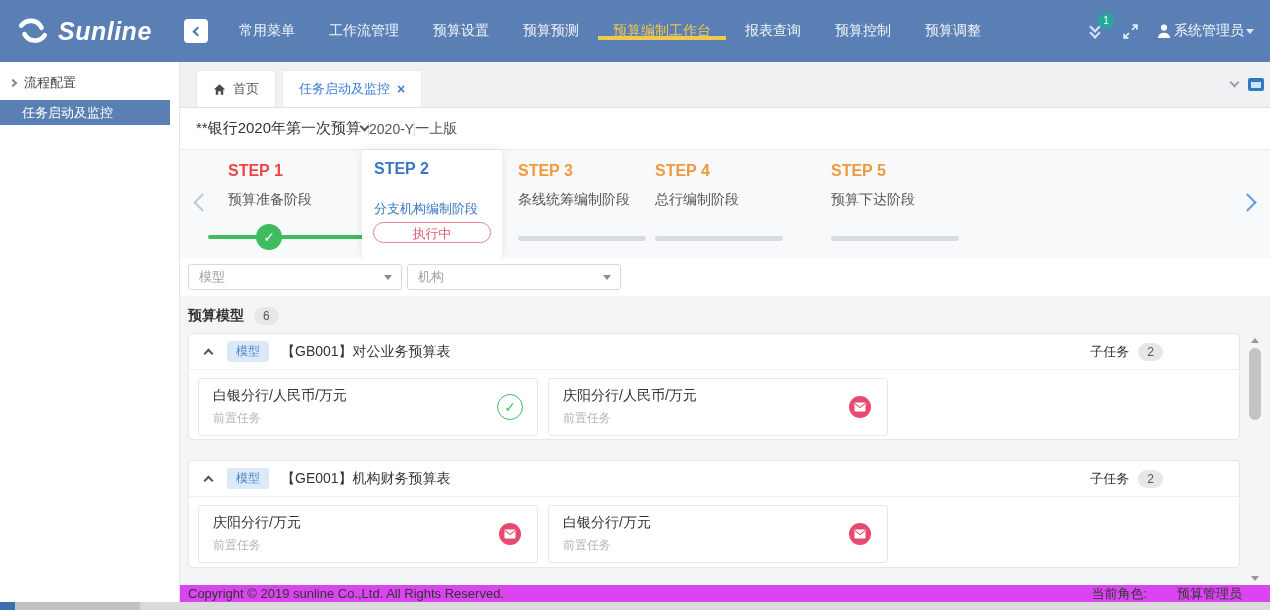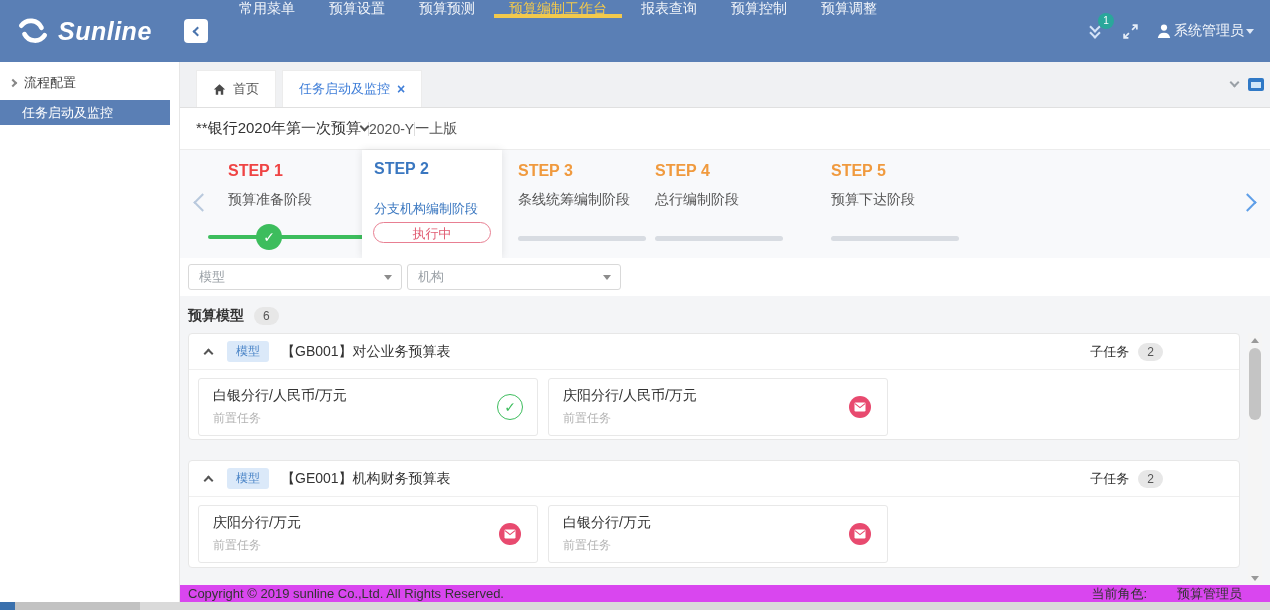--- a/index.html
+++ b/index.html
@@ -10,21 +10,21 @@
   *{margin:0;padding:0;box-sizing:border-box;}
   body{font-family:"Liberation Sans","DejaVu Sans",sans-serif;background:#fff;}
   .app{position:relative;width:1270px;height:610px;overflow:hidden;background:#fff;}
 
   
   .header{position:absolute;left:0;top:0;width:1270px;height:62px;background:var(--header-bg);display:flex;align-items:center;color:#fff;}
   .logo{display:flex;align-items:center;gap:8px;padding-left:16px;width:178px;}
   .logo svg{flex:0 0 auto;}
   .logo-text{font-size:25px;font-weight:bold;font-style:italic;letter-spacing:.5px;}
   .collapse-btn{width:24px;height:24px;background:#fff;border:none;border-radius:4px;display:flex;align-items:center;justify-content:center;cursor:pointer;margin-left:6px;}
-  .nav{display:flex;align-items:flex-start;height:62px;margin-left:14px;}
+  .nav{display:flex;align-items:center;height:62px;margin-left:14px;}
   .nav-item{position:relative;display:flex;align-items:center;padding:0 17px;font-size:14px;color:#f2f5fa;cursor:pointer;}
   .nav-item.active{color:var(--nav-active);}
   .nav-item.active::after{content:"";position:absolute;left:2px;right:2px;bottom:0;height:4px;background:var(--nav-active);}
   .header-right{margin-left:auto;display:flex;align-items:center;gap:17px;padding-right:16px;}
   .dbl-chev{position:relative;display:inline-block;width:18px;height:20px;cursor:pointer;}
   .dbl-chev i{position:absolute;left:4px;width:8px;height:8px;border-left:2px solid #d6e4f8;border-bottom:2px solid #d6e4f8;transform:rotate(-45deg);}
   .dbl-chev i:nth-child(1){top:2px;}
   .dbl-chev i:nth-child(2){top:8px;}
   .notify-badge{position:absolute;top:-8px;right:-9px;min-width:16px;height:16px;border-radius:8px;background:var(--notify-teal);color:#fff;font-size:10px;line-height:16px;text-align:center;padding:0 3px;cursor:pointer;}
   .user-box{display:flex;align-items:center;gap:2px;cursor:pointer;}
@@ -139,20 +139,21 @@
         <path d="M5 11 a11 11 0 0 1 19 2" stroke="#fff" stroke-width="4.4" fill="none" stroke-linecap="round"></path>
         <path d="M27 20 a11 11 0 0 1 -19 -1" stroke="#fff" stroke-width="4.4" fill="none" stroke-linecap="round"></path>
       </svg>
       <span class="logo-text">Sunline</span>
     </div>
     <button class="collapse-btn">
       <span class="chev l" style="width:7px;height:7px;color:#4a74ad;margin-left:3px;"></span>
     </button>
     <div class="nav">
       <span class="nav-item">常用菜单</span>
+      <span class="nav-item">工作流管理</span>
       <span class="nav-item">预算设置</span>
       <span class="nav-item">预算预测</span>
       <span class="nav-item active">预算编制工作台</span>
       <span class="nav-item">报表查询</span>
       <span class="nav-item">预算控制</span>
       <span class="nav-item">预算调整</span>
     </div>
     <div class="header-right">
       <span class="dbl-chev">
         <i></i>

